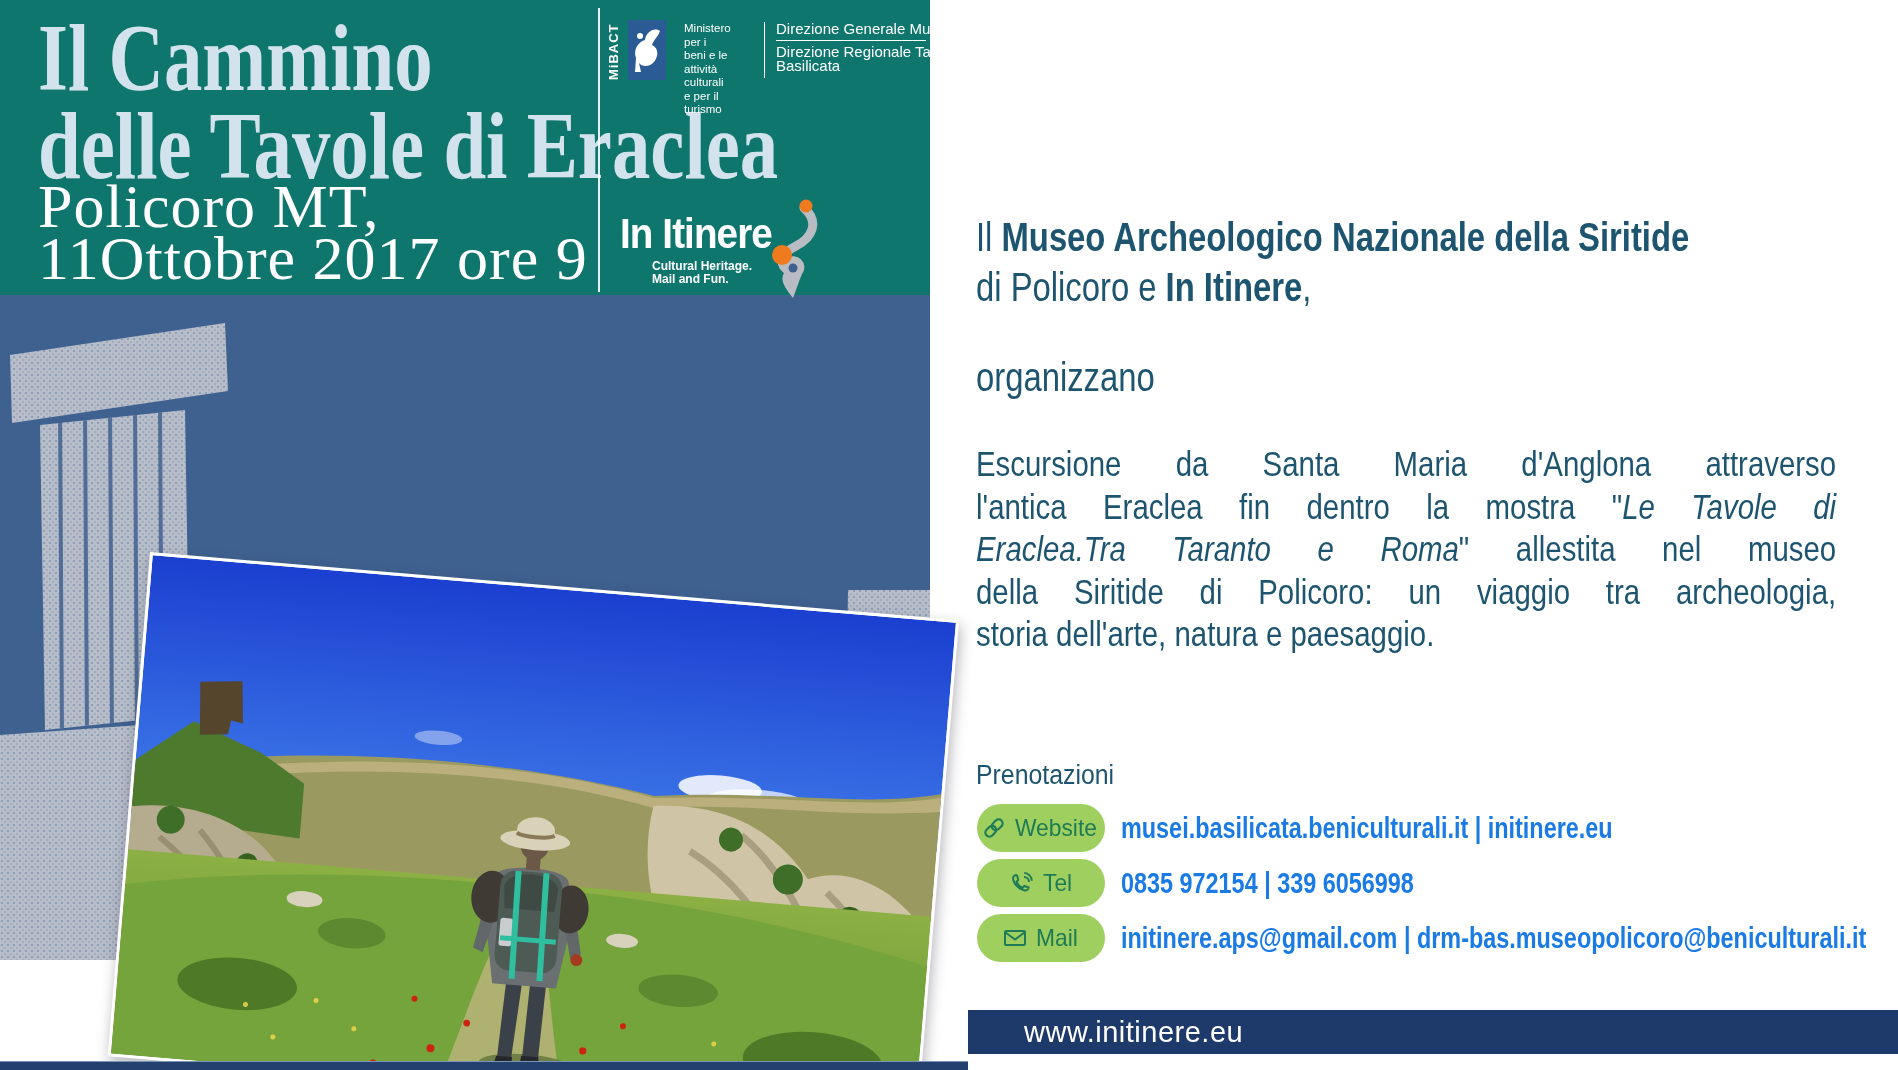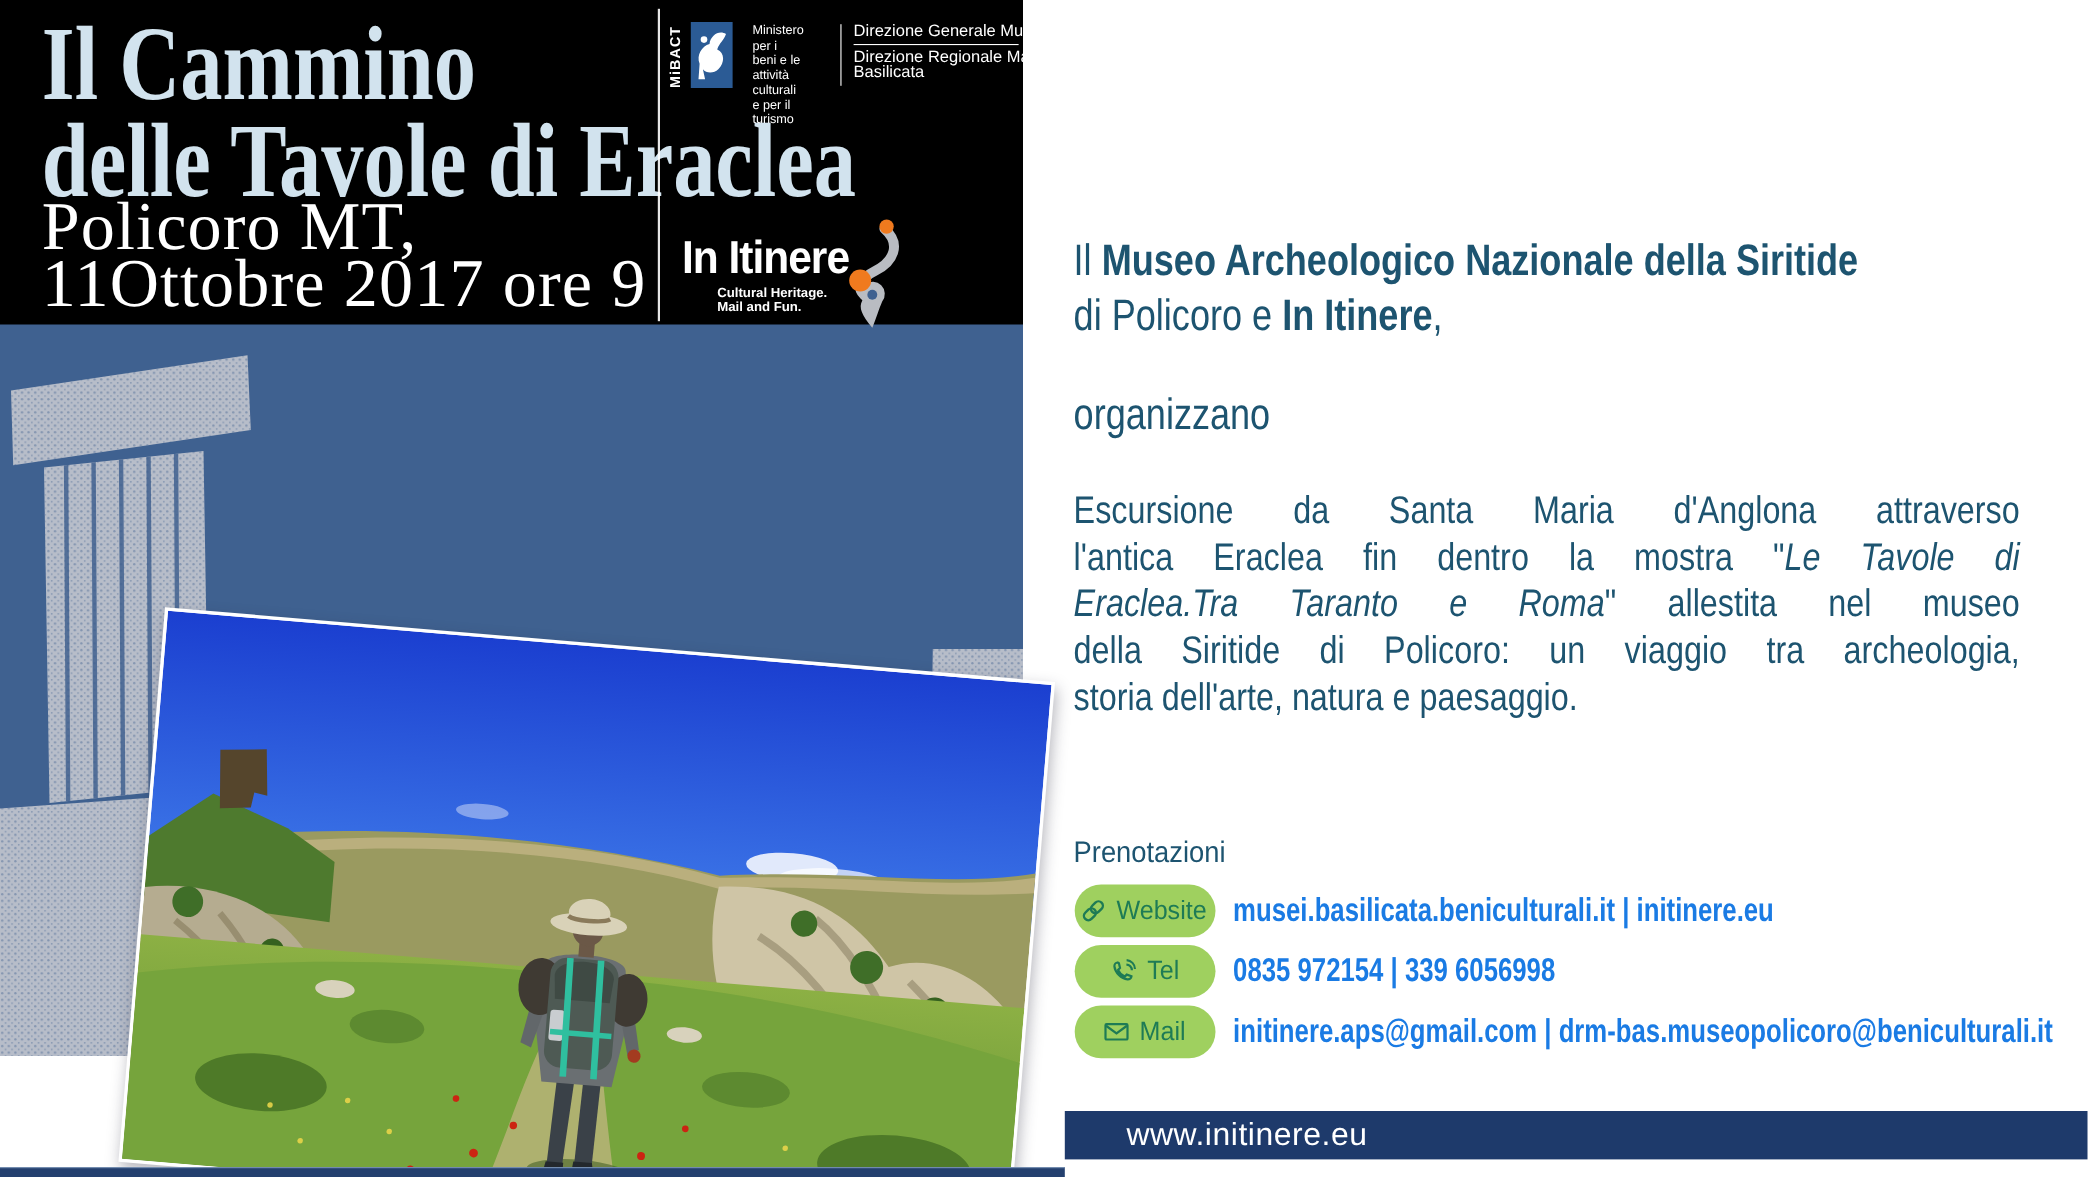--- a/index.html
+++ b/index.html
@@ -1,21 +1,21 @@
 <!DOCTYPE html>
 <html><head>
 <meta charset="utf-8">
 <style>
   html,body{margin:0;padding:0;background:#fff;}
   #app{position:relative;width:1898px;height:1070px;overflow:hidden;background:#fff;
        font-family:"Liberation Sans",sans-serif;}
 
   
   .poster{position:absolute;left:0;top:0;width:930px;height:960px;background:#3f6190;}
-  .poster-header{position:absolute;left:0;top:0;width:930px;height:295px;background:#000000;}
+  .poster-header{position:absolute;left:0;top:0;width:930px;height:295px;background:#0f766e;}
   .poster-title{position:absolute;left:38px;top:14px;
       font-family:"Liberation Serif",serif;font-weight:600;color:#d2e3ee;
       font-size:96px;line-height:88px;transform:scaleX(.8);transform-origin:left top;white-space:nowrap;}
   .poster-subtitle{position:absolute;left:38px;top:180px;
       font-family:"Liberation Serif",serif;color:#ffffff;
       font-size:62px;line-height:52px;white-space:nowrap;letter-spacing:1px;}
   .vline{position:absolute;left:598px;top:8px;width:2px;height:284px;background:#ffffff;opacity:.9;}
 
   
   .mibact{position:absolute;left:606px;top:18px;height:64px;color:#fff;}
@@ -152,21 +152,21 @@
         <div class="mibact-min">
           <div>Ministero</div>
           <div>per i beni e le</div>
           <div>attività culturali</div>
           <div>e per il turismo</div>
         </div>
         <div class="mibact-div"></div>
         <div class="mibact-dir">
           <div>Direzione Generale Musei</div>
           <hr>
-          <div>Direzione Regionale Maria</div>
+          <div>Direzione Regionale Tavole</div>
           <div>Basilicata</div>
         </div>
       </div>
 
       <div class="initinere">
         <div class="initinere-name">In Itinere</div>
         <div class="initinere-tag">
           <div>Cultural Heritage.</div>
           <div>Mail and Fun.</div>
         </div>

